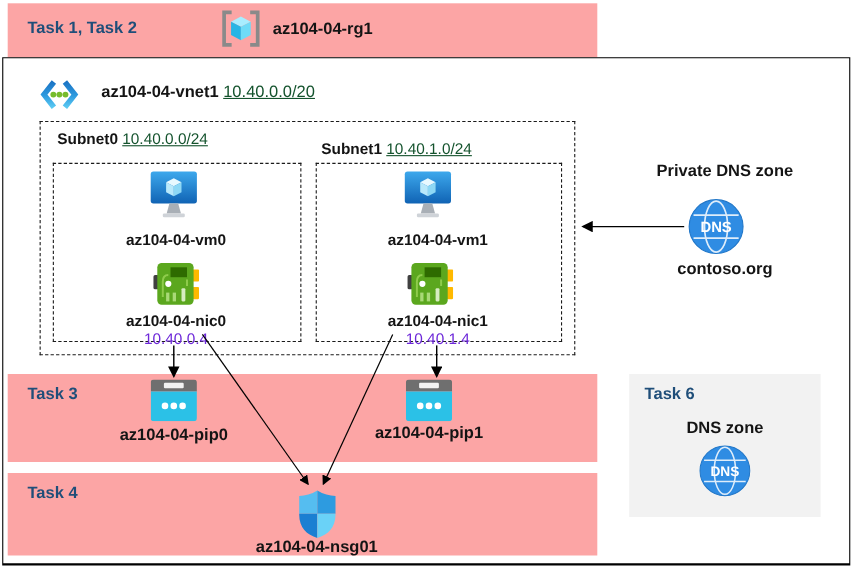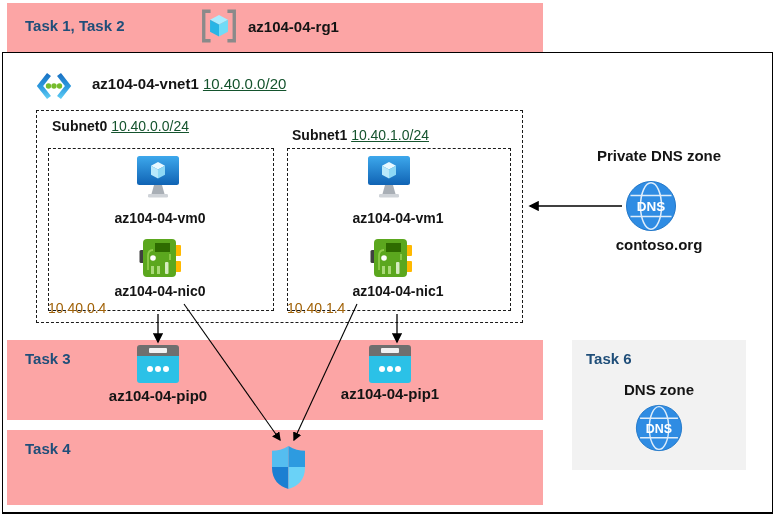--- a/index.html
+++ b/index.html
@@ -12,21 +12,21 @@
   .graybox { position:absolute; background:#F2F2F2; }
   .frame {
     position:absolute; left:2px; top:52px; width:769px; height:459px;
     border:1px solid #000; border-bottom-width:2px; background:transparent;
   }
   .dashed { position:absolute; border:1px dashed #1b1b1b; }
   .task-label { position:absolute; color:#1F4E79; font-weight:700; font-size:15px; white-space:nowrap; }
   .rlabel { position:absolute; font-weight:700; font-size:14px; color:#141414; text-align:center; white-space:nowrap; }
   .rlabel15 { font-size:15px; }
   .muted { font-weight:400; color:#14532d;text-decoration:underline; }
-  .ip { position:absolute; font-weight:400; font-size:14px; color:#a16207; }
+  .ip { position:absolute; font-weight:400; font-size:14px; color:#6d28d9; text-align:center; }
   .subnet-title { position:absolute; font-size:14px; font-weight:700; color:#141414; white-space:nowrap; }
   .vnet-title { position:absolute; left:92px; top:75px; font-size:15px; font-weight:700; color:#141414; white-space:nowrap; }
   .overlay { position:absolute; left:0; top:0; pointer-events:none; }
   svg.icon { position:absolute; display:block; }
 </style>
 </head>
 <body>
 
 <div class="canvas">
 
@@ -172,20 +172,21 @@
         </clipPath>
       <clipPath id="cBR">
           <rect x="18.5" y="22" width="18.5" height="23"></rect>
         </clipPath>
     </defs>
     <use href="#shP" fill="#55BDF0" clip-path="url(#cTL)"></use>
     <use href="#shP" fill="#2D9BE0" clip-path="url(#cTR)"></use>
     <use href="#shP" fill="#1B7FD2" clip-path="url(#cBL)"></use>
     <use href="#shP" fill="#6AD2F7" clip-path="url(#cBR)"></use>
   </svg>
+  <span class="rlabel rlabel15" style="left:188px; top:489px; width:200px;">az104-04-nsg01</span>
 
   <span class="rlabel rlabel15" style="left:572px; top:147px; width:174px;">Private DNS zone</span>
   <svg class="icon" style="left:625px; top:180px;" width="52" height="52" viewBox="0 0 52 52">
     <circle cx="26" cy="26" r="24.5" fill="#2F8CE3" stroke="#2277C8" stroke-width="1"></circle>
     <g stroke="#E9F3FC" stroke-width="1.5" fill="none" opacity="0.95">
       <ellipse cx="26" cy="26" rx="10.5" ry="23.2"></ellipse>
       <path d="M5.5 15.5 H46.5"></path>
       <path d="M5.5 36.5 H46.5"></path>
     </g>
     <text x="26" y="31" text-anchor="middle" font-size="13.5" font-weight="bold" fill="#FFFFFF" font-family="Liberation Sans, sans-serif">DNS</text>

